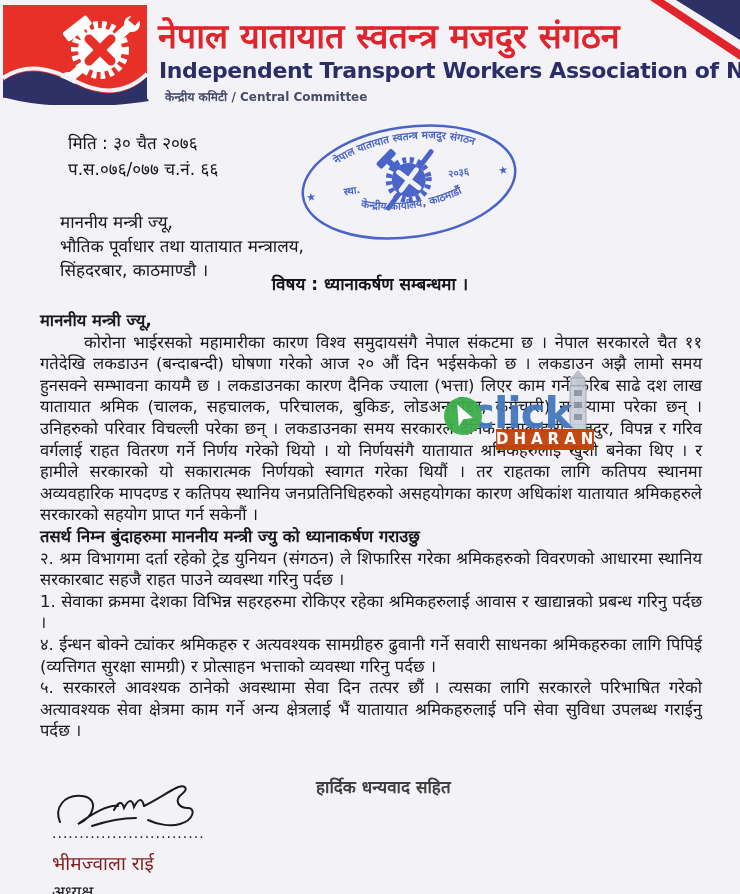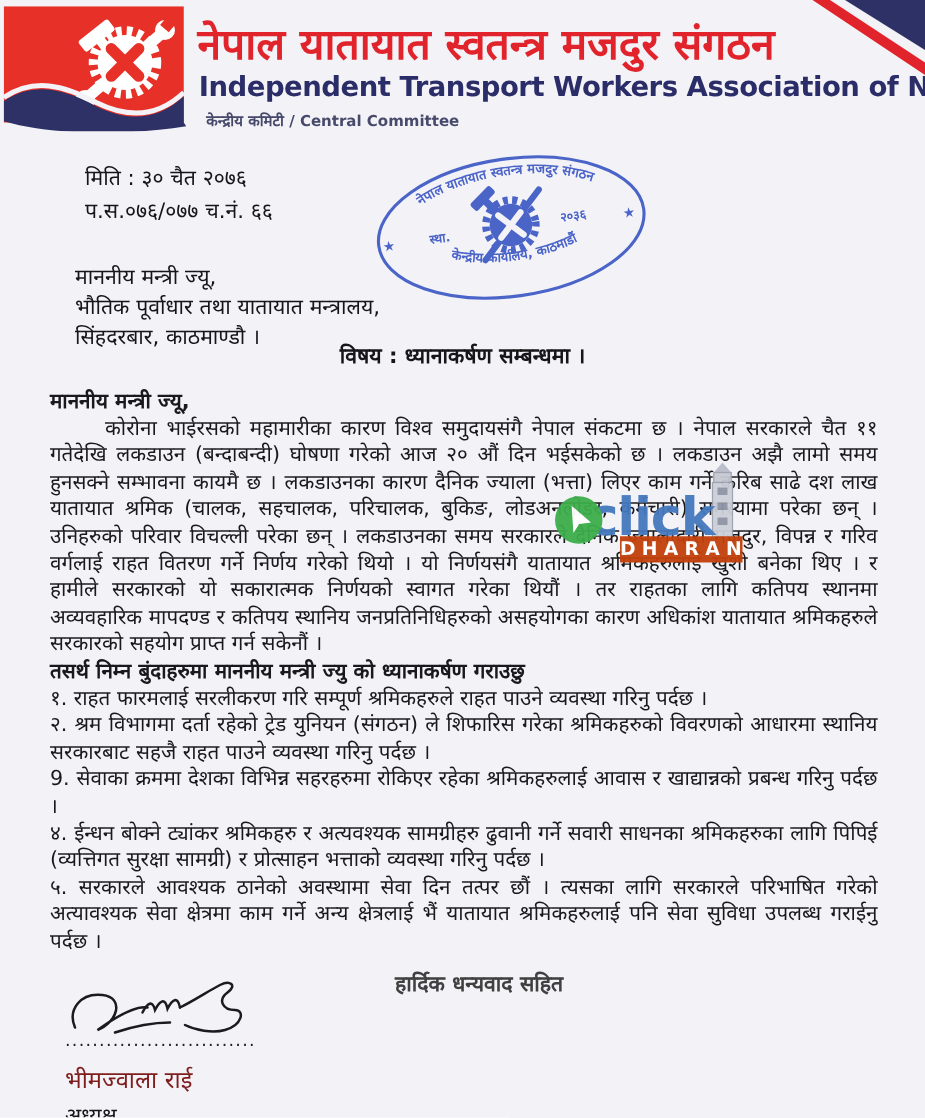--- a/index.html
+++ b/index.html
@@ -157,23 +157,22 @@
     <div>भौतिक पूर्वाधार तथा यातायात मन्त्रालय,</div>
     <div>सिंहदरबार, काठमाण्डौ ।</div>
   </div>
 
   <div class="subject-line">विषय : ध्यानाकर्षण सम्बन्धमा ।</div>
 
   <div class="letter-body">
     <div class="salutation">माननीय मन्त्री ज्यू,</div>
     <div class="main-paragraph">कोरोना भाईरसको महामारीका कारण विश्व समुदायसंगै नेपाल संकटमा छ । नेपाल सरकारले चैत ११ गतेदेखि लकडाउन (बन्दाबन्दी) घोषणा गरेको आज २० औं दिन भईसकेको छ । लकडाउन अझै लामो समय हुनसक्ने सम्भावना कायमै छ । लकडाउनका कारण दैनिक ज्याला (भत्ता) लिएर काम गर्ने करिब साढे दश लाख यातायात श्रमिक (चालक, सहचालक, परिचालक, बुकिङ, लोडअनलोडर, कर्मचारी) समस्यामा परेका छन् । उनिहरुको परिवार विचल्ली परेका छन् । लकडाउनका समय सरकारले दैनिक ज्यालादारी मजदुर, विपन्न र गरिव वर्गलाई राहत वितरण गर्ने निर्णय गरेको थियो । यो निर्णयसंगै यातायात श्रमिकहरुलाई खुशी बनेका थिए । र हामीले सरकारको यो सकारात्मक निर्णयको स्वागत गरेका थियौं । तर राहतका लागि कतिपय स्थानमा अव्यवहारिक मापदण्ड र कतिपय स्थानिय जनप्रतिनिधिहरुको असहयोगका कारण अधिकांश यातायात श्रमिकहरुले सरकारको सहयोग प्राप्त गर्न सकेनौं ।</div>
     <div class="demand-heading">तसर्थ निम्न बुंदाहरुमा माननीय मन्त्री ज्यु को ध्यानाकर्षण गराउछु</div>
-    <div class="demand-item">१. राहत फारमलाई सरलीकरण गरि सम्पूर्ण श्रमिकहरुले राहत पाउने व्यवस्था गरिनु पर्दछ ।</div>
     <div class="demand-item">२. श्रम विभागमा दर्ता रहेको ट्रेड युनियन (संगठन) ले शिफारिस गरेका श्रमिकहरुको विवरणको आधारमा स्थानिय सरकारबाट सहजै राहत पाउने व्यवस्था गरिनु पर्दछ ।</div>
-    <div class="demand-item">9. सेवाका क्रममा देशका विभिन्न सहरहरुमा रोकिएर रहेका श्रमिकहरुलाई आवास र खाद्यान्नको प्रबन्ध गरिनु पर्दछ ।</div>
+    <div class="demand-item">1. सेवाका क्रममा देशका विभिन्न सहरहरुमा रोकिएर रहेका श्रमिकहरुलाई आवास र खाद्यान्नको प्रबन्ध गरिनु पर्दछ ।</div>
     <div class="demand-item">४. ईन्धन बोक्ने ट्यांकर श्रमिकहरु र अत्यवश्यक सामग्रीहरु ढुवानी गर्ने सवारी साधनका श्रमिकहरुका लागि पिपिई (व्यत्तिगत सुरक्षा सामग्री) र प्रोत्साहन भत्ताको व्यवस्था गरिनु पर्दछ ।</div>
     <div class="demand-item">५. सरकारले आवश्यक ठानेको अवस्थामा सेवा दिन तत्पर छौं । त्यसका लागि सरकारले परिभाषित गरेको अत्यावश्यक सेवा क्षेत्रमा काम गर्ने अन्य क्षेत्रलाई भैं यातायात श्रमिकहरुलाई पनि सेवा सुविधा उपलब्ध गराईनु पर्दछ ।</div>
   </div>
 
   <div class="closing-line">हार्दिक धन्यवाद सहित</div>
 
   <div class="sig-block">
     <svg width="150" height="58" viewBox="0 0 150 58">
       <g fill="none" stroke="#1b1b1d" stroke-width="2" stroke-linecap="round">
         <path d="M8,44 C2,30 12,16 30,18 C48,20 42,40 26,46 C40,36 56,26 66,28"></path>

